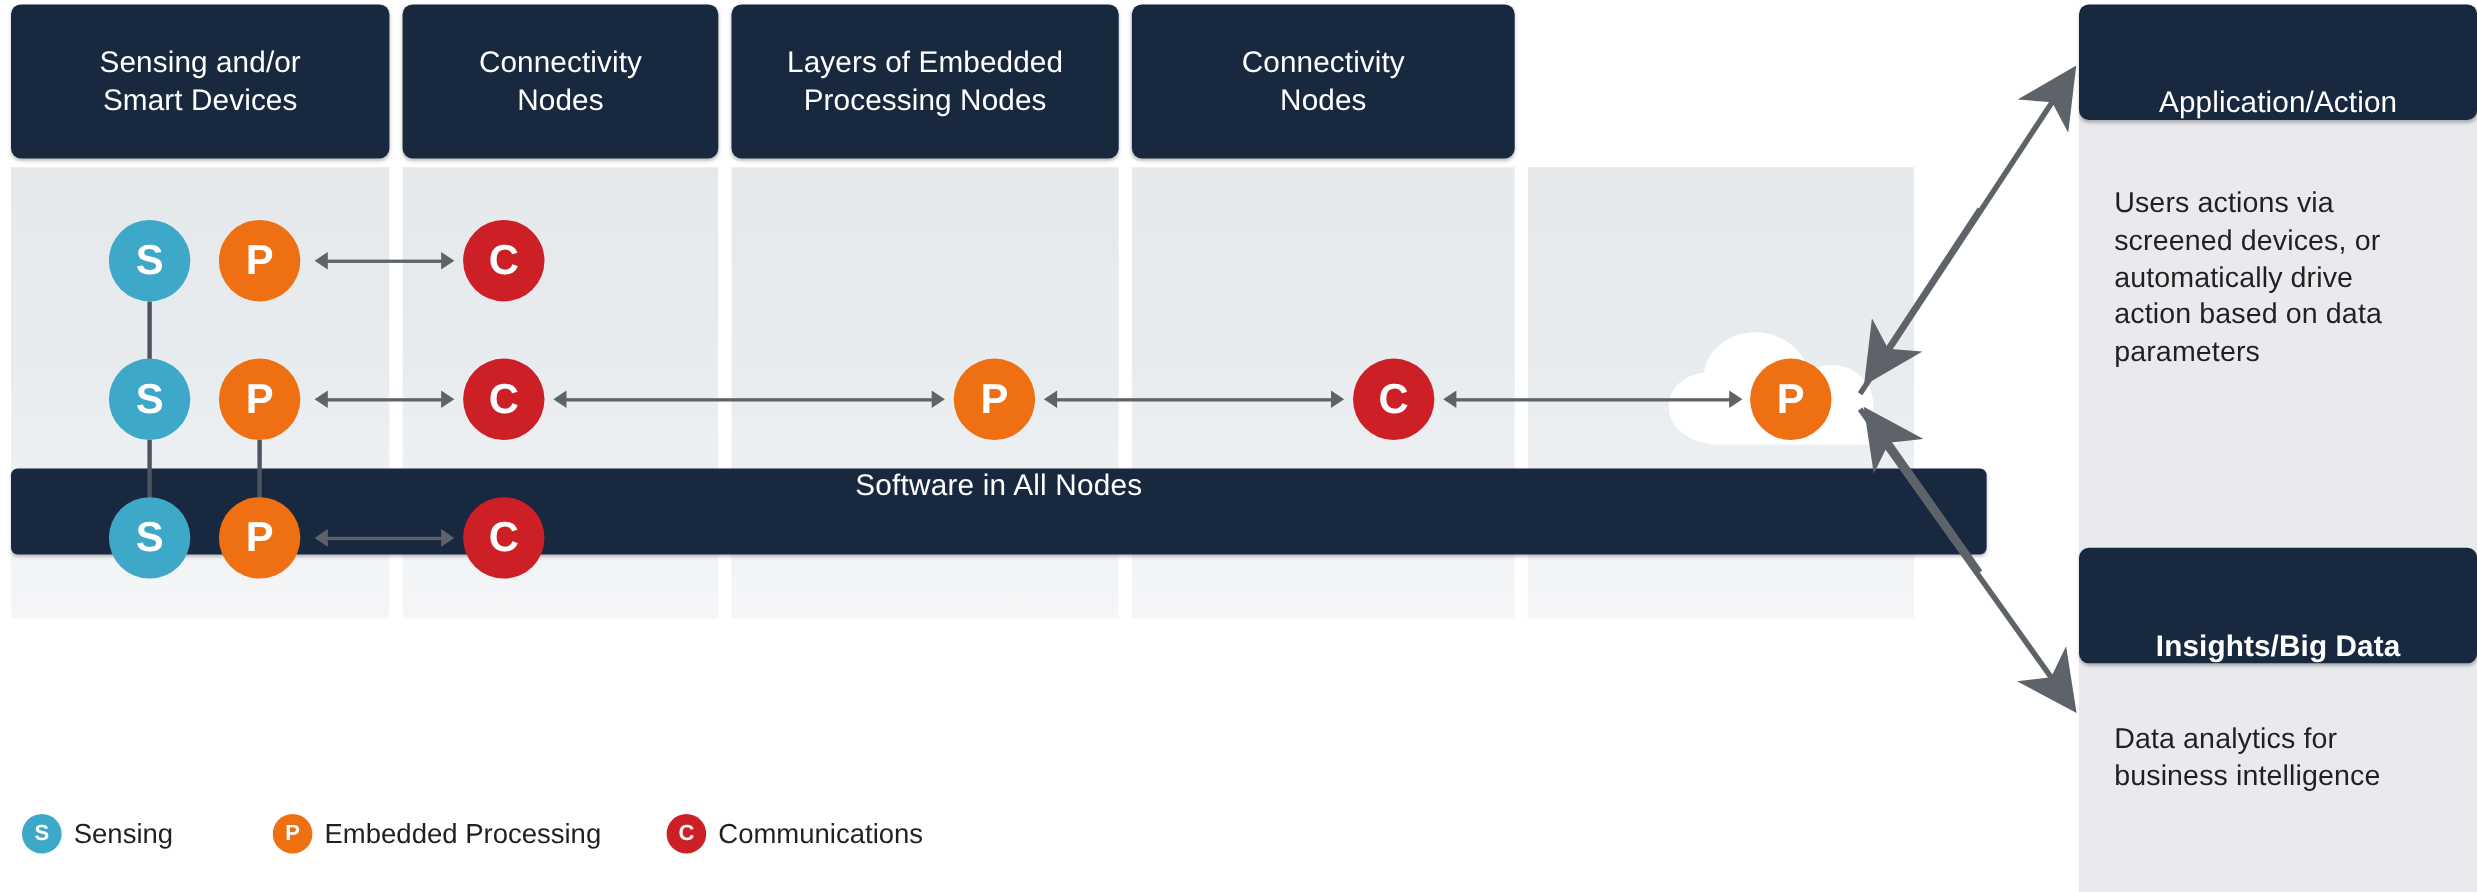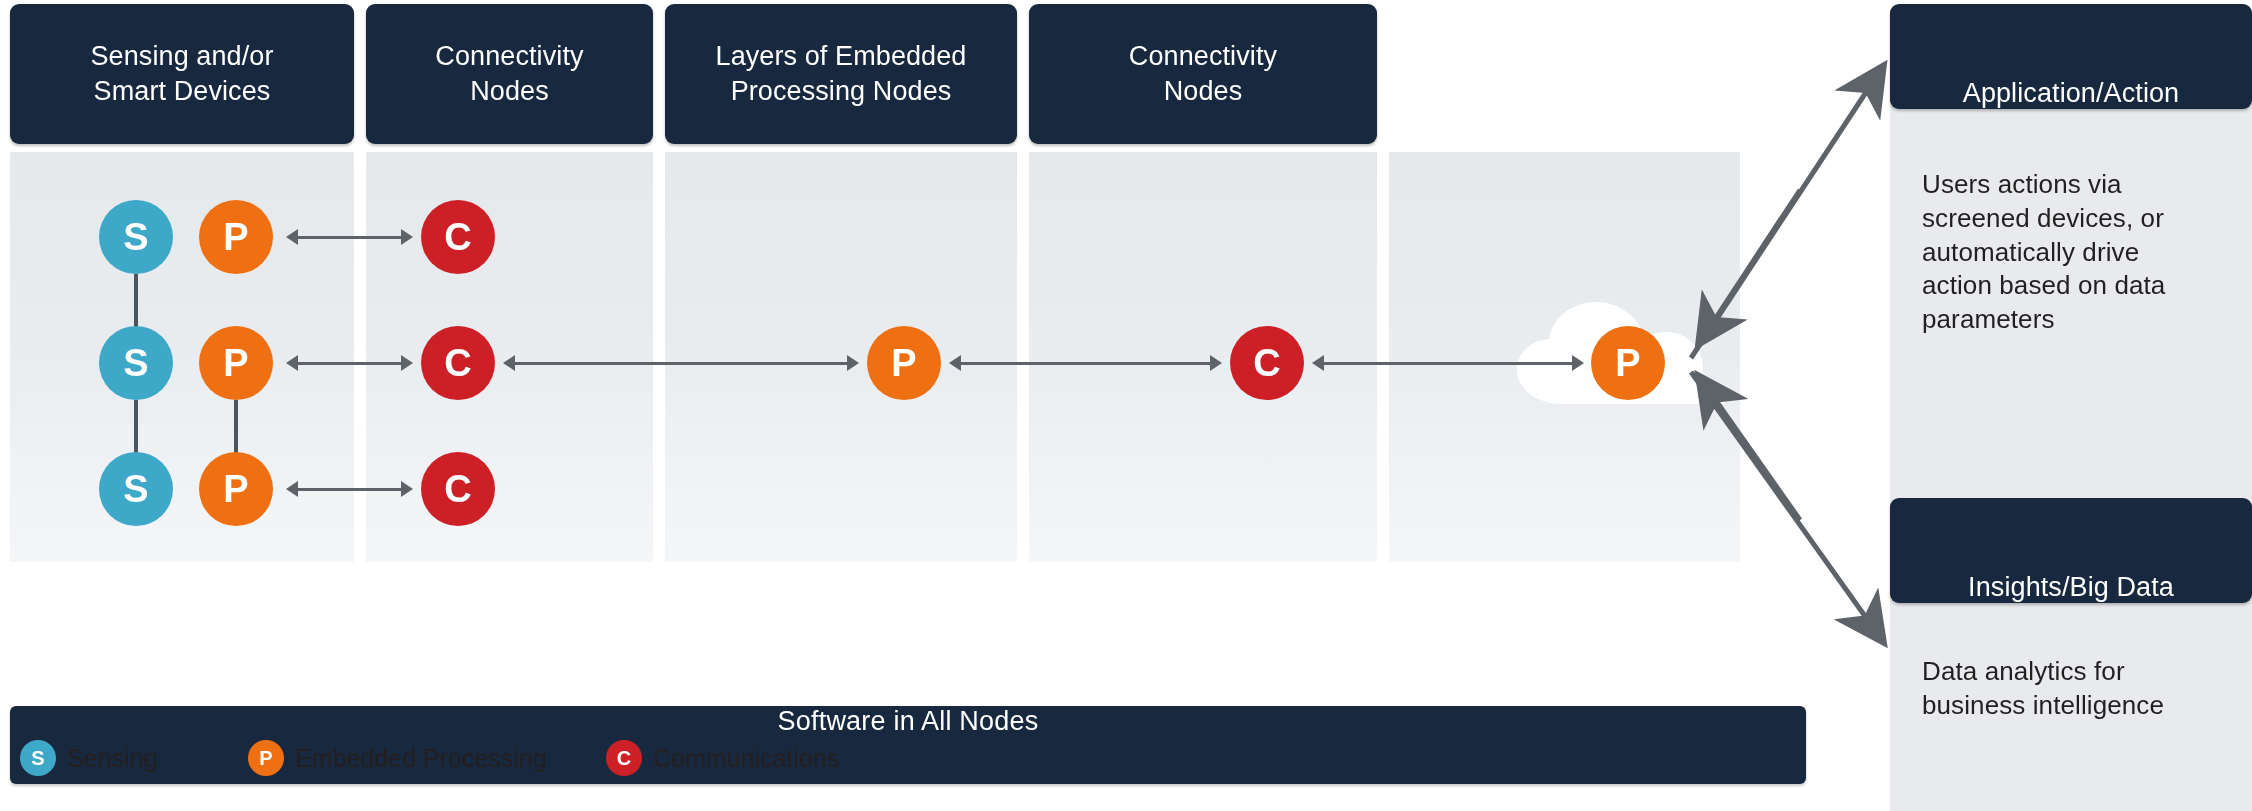--- a/index.html
+++ b/index.html
@@ -4,21 +4,21 @@
 <title>IoT Architecture Diagram</title>
 <style>
   html,body{margin:0;padding:0;background:#ffffff;}
   body{
     width:2252px;height:811px;position:relative;overflow:hidden;
     font-family:"Liberation Sans","DejaVu Sans",sans-serif;
     -webkit-font-smoothing:antialiased;
   }
 
   
-  .stack{position:absolute;left:10px;top:4px;width:1796px;height:780px;}
+  .stack{position:absolute;left:10px;top:4px;width:1796px;height:500px;}
 
   
   .hdr-row{position:absolute;left:0;top:0;width:100%;height:140px;}
   .hdr{
     position:absolute;top:0;height:140px;
     background:#18293f;border-radius:9px;
     display:flex;align-items:center;justify-content:center;
     box-shadow:0 2px 3px rgba(0,0,0,.25);
   }
   .hdr span{
@@ -223,21 +223,21 @@
   </div>
 </div>
 
 <div class="rpanel" style="left:1890px;top:18px;width:362px;height:480px;"></div>
 <div class="rhead" style="left:1890px;top:4px;width:362px;height:105px;">
   <span>Application/Action</span>
 </div>
 <div class="rtext" style="left:1922px;top:168px;width:268px;">Users actions via screened devices, or automatically drive action based on data parameters</div>
 
 <div class="rpanel" style="left:1890px;top:498px;width:362px;height:313px;"></div>
-<div class="rhead" style="left:1890px;top:498px;width:362px;height:105px;">
+<div class="rhead" style="left:1890px;top:498px;width:362px;height:105px;font-weight:bold;">
   <span>Insights/Big Data</span>
 </div>
 <div class="rtext" style="left:1922px;top:655px;width:268px;">Data analytics for business intelligence</div>
 
 <svg class="diag" viewBox="0 0 2252 811" aria-hidden="true">
   <defs>
     <marker id="ahead" markerWidth="11" markerHeight="11" refX="9" refY="5.5" orient="auto" markerUnits="strokeWidth">
       <path d="M0,0 L11,5.5 L0,11 L3,5.5 Z" fill="#5d6369"></path>
     </marker>
   </defs>

